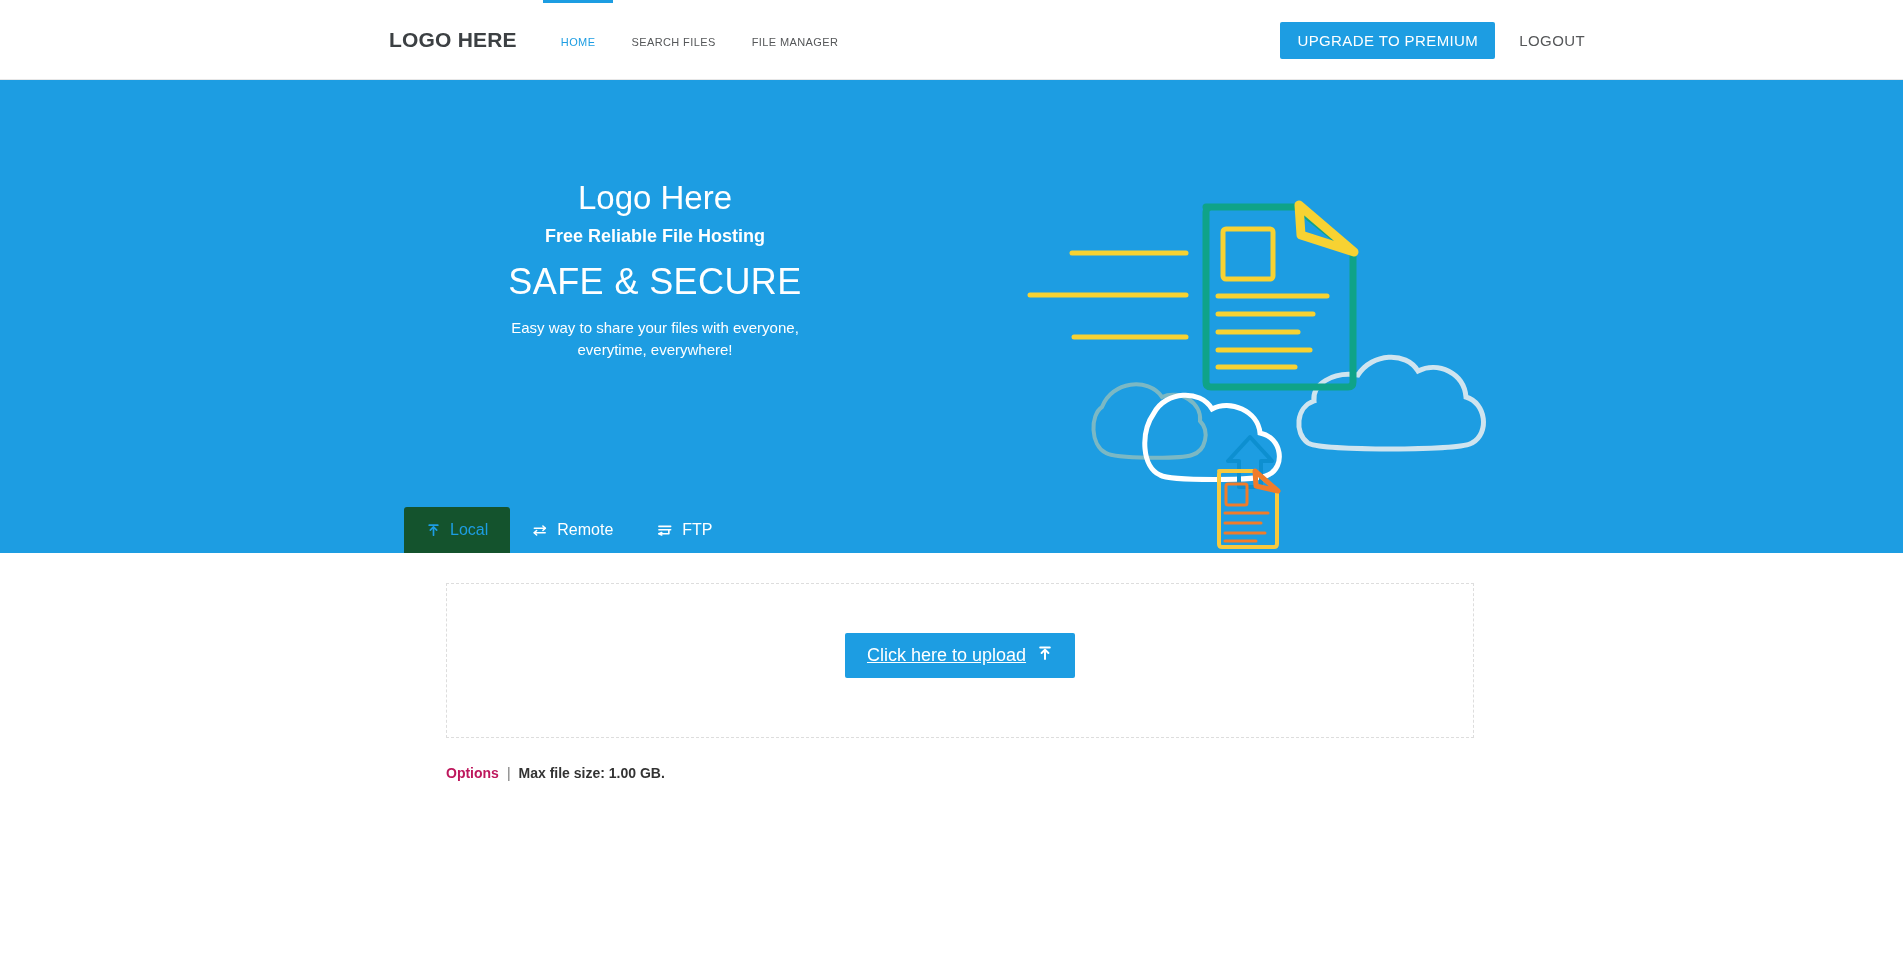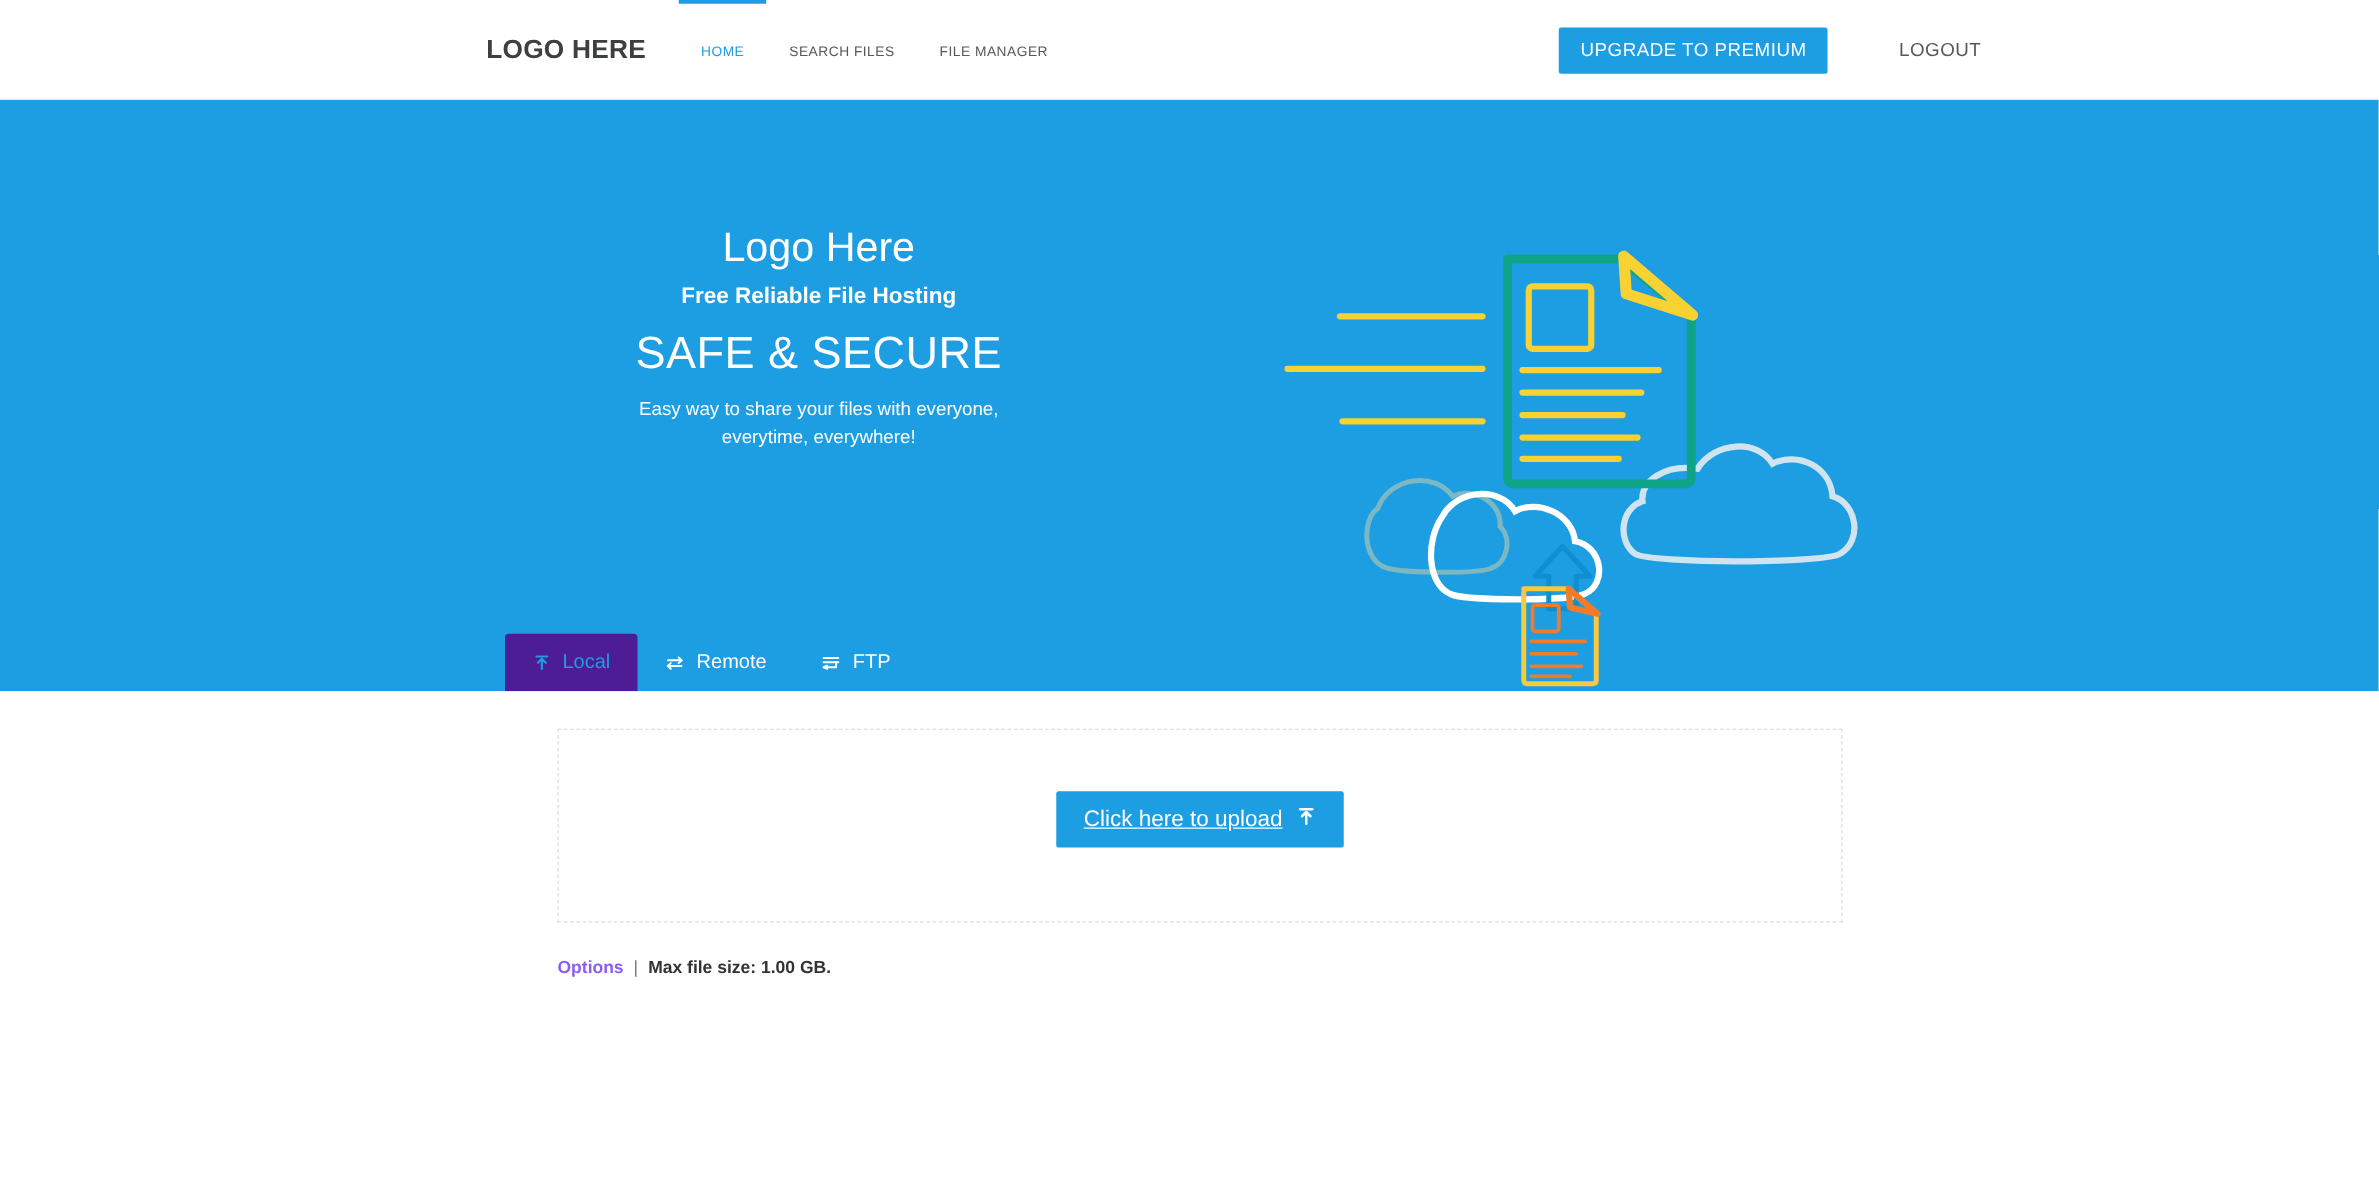--- a/index.html
+++ b/index.html
@@ -59,21 +59,20 @@
     color: #1d9de2;
     border-top-color: #1d9de2;
   }
   .nav-right {
     position: absolute;
     right: 318px;
     top: 0;
     height: 80px;
     display: flex;
     align-items: center;
-    gap: 33px;
   }
   .btn-premium {
     background: #1d9de2;
     color: #fff;
     font-size: 15px;
     letter-spacing: 0.4px;
     padding: 10px 17px;
     border: none;
     border-radius: 2px;
     cursor: pointer;
@@ -152,21 +151,21 @@
     font-size: 16px;
     color: #ffffff;
     cursor: pointer;
     white-space: nowrap;
     background: transparent;
     border: none;
     font-family: "Liberation Sans", sans-serif;
     border-radius: 3px 3px 0 0;
   }
   .tab.active {
-    background: #4c1d95;
+    background: #14532d;
     color: #1d9de2;
   }
   .tab svg { display: block; }
 
   
   .main {
     position: relative;
     background: #ffffff;
     height: 380px;
   }
@@ -206,21 +205,21 @@
   .opts-row {
     position: absolute;
     left: 446px;
     top: 212px;
     display: flex;
     align-items: baseline;
     gap: 8px;
     font-size: 14px;
   }
   .opts-link {
-    color: #8b5cf6;
+    color: #be185d;
     text-decoration: none;
     font-weight: bold;
     cursor: pointer;
   }
   .opts-sep { color: #777; }
   .opts-max { color: #333; font-weight: bold; }
 
   
   .footer {
     position: relative;

